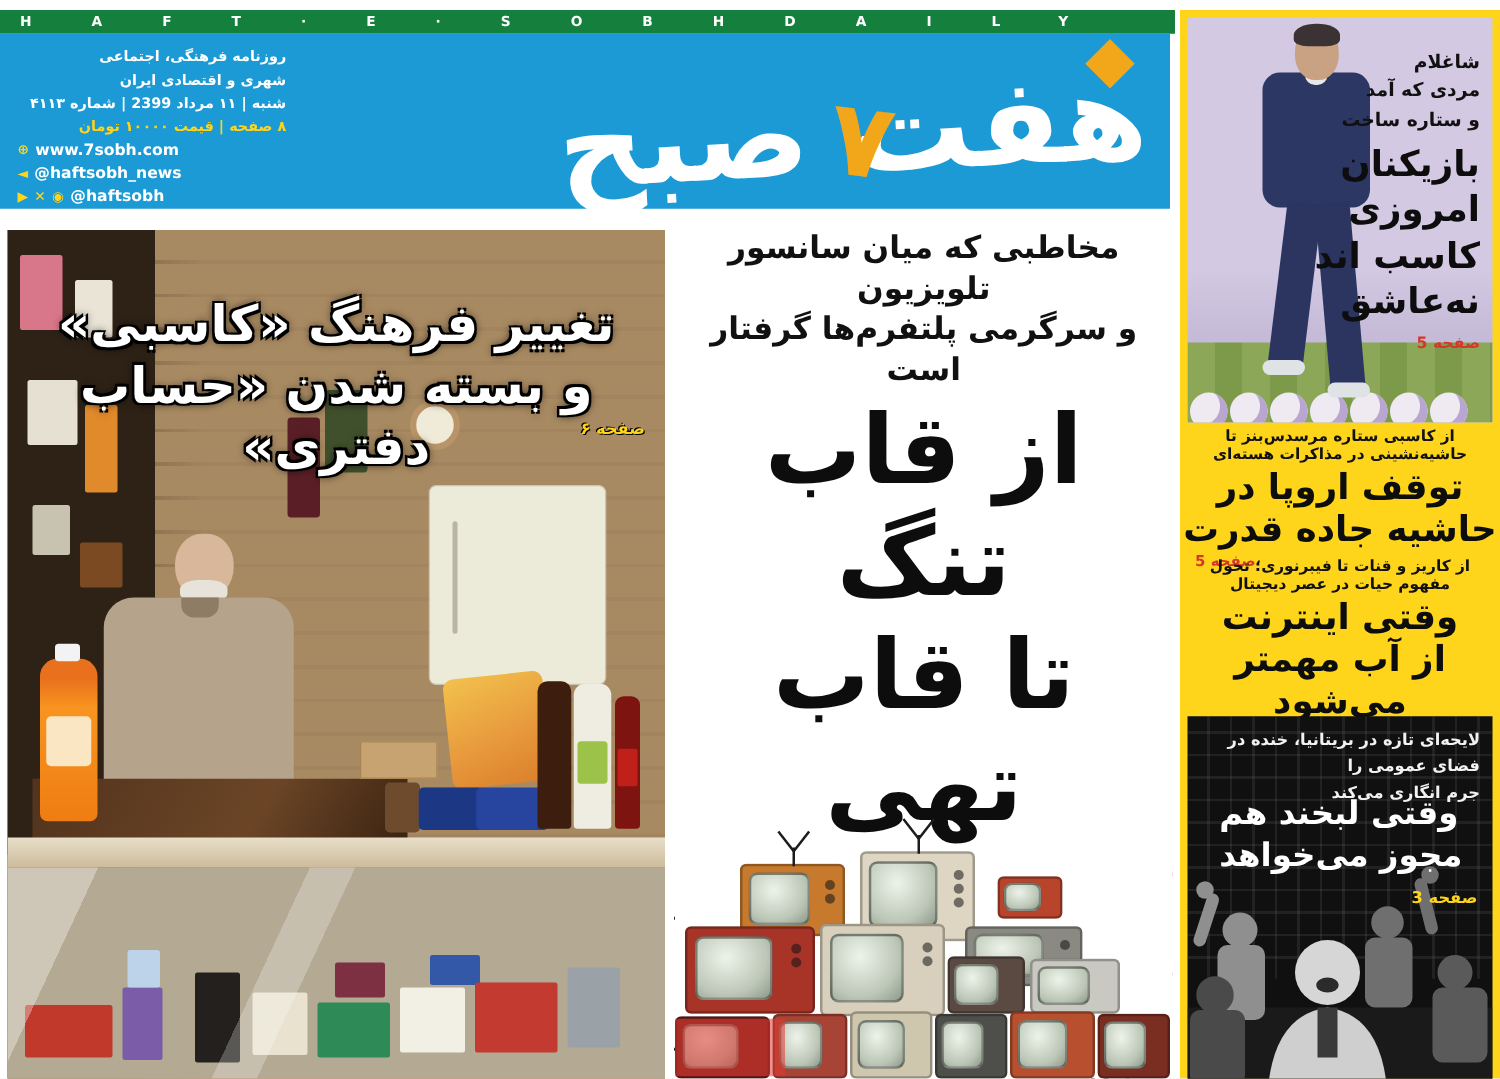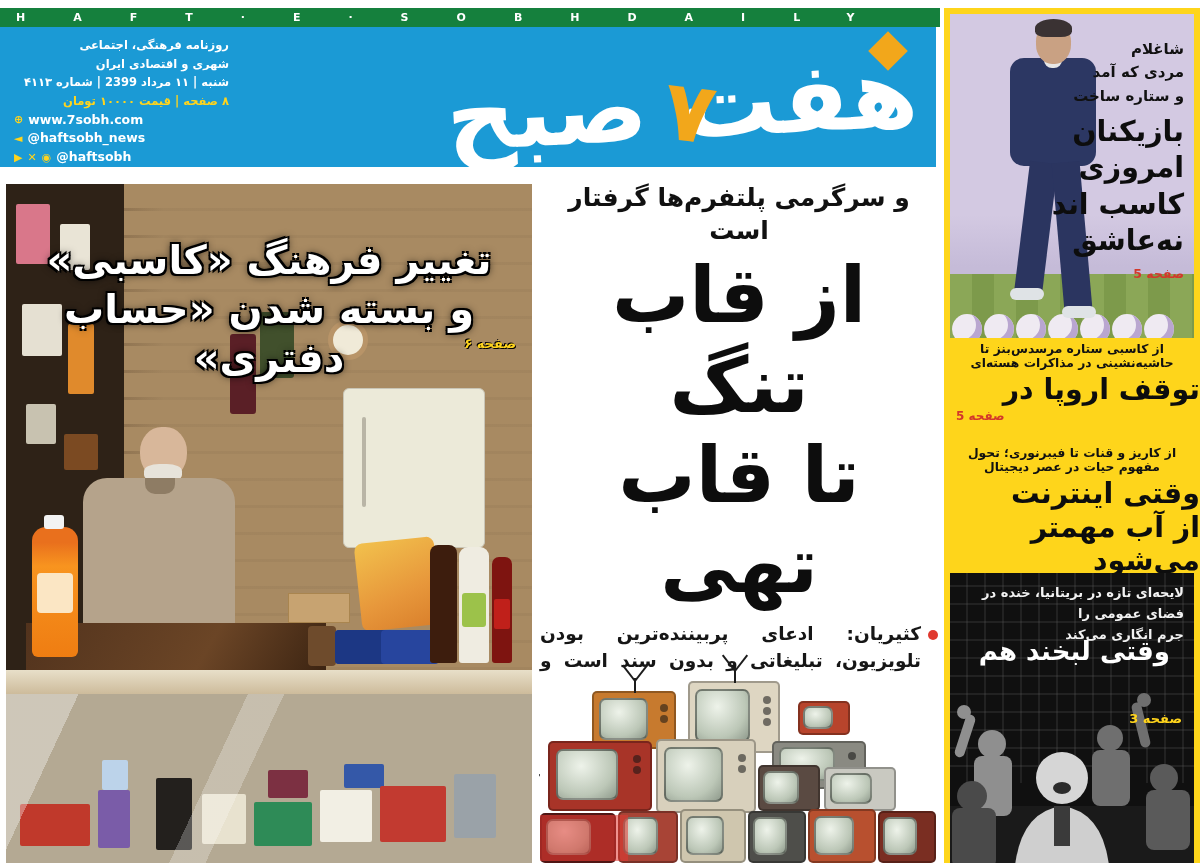--- a/index.html
+++ b/index.html
@@ -99,21 +99,21 @@
   .leg{position:absolute;width:28px;background:#2b3560;}
   .leg.l1{left:72px;top:148px;height:132px;transform:rotate(7deg);}
   .leg.l2{left:108px;top:148px;height:148px;transform:rotate(-5deg);}
   .shoe{position:absolute;width:34px;height:12px;background:#dfe3e6;border-radius:6px;}
   .cb-kicker{position:absolute;right:10px;top:24px;direction:rtl;text-align:right;color:#111;font-size:15px;font-weight:bold;line-height:1.55;}
   .cb-head{position:absolute;right:10px;top:100px;direction:rtl;text-align:right;color:#0d0d0d;font-size:28.5px;font-weight:bold;line-height:1.28;}
   .cb-page{position:absolute;right:10px;top:252px;color:#d3382b;font-size:12.5px;font-weight:bold;direction:rtl;}
 
   .ystory{position:absolute;left:0;width:256px;direction:rtl;}
   .y-kicker{text-align:center;font-size:12.3px;font-weight:bold;color:#111;padding:0 6px;}
-  .y-head{font-size:28.5px;font-weight:bold;color:#0d0d0d;line-height:1.18;margin-top:3px;}
+  .y-head{text-align:center;font-size:28.5px;font-weight:bold;color:#0d0d0d;line-height:1.18;margin-top:3px;}
   .y-page{text-align:left;padding-left:12px;color:#d3382b;font-size:12px;font-weight:bold;margin-top:2px;}
 
   .black-box{position:absolute;left:6px;top:546px;width:244px;height:303px;background:#101010;overflow:hidden;margin-top:19px;}
   .wallpat{position:absolute;inset:0;height:210px;opacity:.5;background:
     repeating-linear-gradient(0deg,transparent 0 16px,rgba(150,150,150,.28) 16px 18px),
     repeating-linear-gradient(90deg,transparent 0 16px,rgba(150,150,150,.28) 16px 18px);}
   .bb-kicker{position:absolute;right:10px;top:10px;direction:rtl;text-align:right;color:#f2f2f2;font-size:13px;font-weight:bold;line-height:1.6;width:220px;}
   .bb-head{position:absolute;right:24px;top:62px;direction:rtl;text-align:left;color:#fff;font-size:26px;font-weight:bold;line-height:1.3;}
   .bb-page{position:absolute;right:12px;top:138px;color:#ffd41c;font-size:13px;font-weight:bold;direction:rtl;}
   .crowd{position:absolute;left:0;bottom:0;}
@@ -199,20 +199,21 @@
     </div>
     <div class="ls-head">
       <div>تغییر فرهنگ «کاسبی»</div>
       <div>و بسته شدن «حساب دفتری»</div>
     </div>
     <div class="ls-page">صفحه ۶</div>
   </div>
 
   <div class="center-story">
     <div class="c-kicker">
+      <div>مخاطبی که میان سانسور تلویزیون</div>
       <div>و سرگرمی پلتفرم‌ها گرفتار است</div>
     </div>
     <div class="c-head">
       <div>از قاب تنگ</div>
       <div>تا قاب تهی</div>
     </div>
     <div class="bullets">
       <div class="bullet">
         <span class="dot"></span>
         <span>کثیریان: ادعای پربیننده‌ترین بودن تلویزیون، تبلیغاتی و بدون سند است و باید در عمل اثبات شود</span>
@@ -320,20 +321,21 @@
         <div>کاسب اند</div>
         <div>نه‌عاشق</div>
       </div>
       <div class="cb-page">صفحه 5</div>
     </div>
 
     <div class="ystory" style="top:334px;">
       <div class="y-kicker">از کاسبی ستاره مرسدس‌بنز تا حاشیه‌نشینی در مذاکرات هسته‌ای</div>
       <div class="y-head">
         <div>توقف اروپا در</div>
+        <div>حاشیه جاده قدرت</div>
       </div>
       <div class="y-page">صفحه 5</div>
     </div>
 
     <div class="ystory" style="top:438px;">
       <div class="y-kicker">از کاریز و قنات تا فیبرنوری؛ تحول مفهوم حیات در عصر دیجیتال</div>
       <div class="y-head">
         <div>وقتی اینترنت</div>
         <div>از آب مهمتر می‌شود</div>
       </div>
@@ -370,18 +372,19 @@
           <path d="M64 190 Q68 126 112 120 Q156 126 160 190 Z" fill="#cfcfcf"></path>
           <rect x="104" y="120" width="16" height="40" fill="#3a3a3a"></rect>
         </g>
       </svg>
       <div class="bb-kicker">
         <div>لایحه‌ای تازه در بریتانیا، خنده در فضای عمومی را</div>
         <div>جرم انگاری می‌کند</div>
       </div>
       <div class="bb-head">
         <div>وقتی لبخند هم</div>
+        <div>مجوز می‌خواهد</div>
       </div>
       <div class="bb-page">صفحه 3</div>
     </div>
   </div>
 
 </div>
 
 </body></html>

